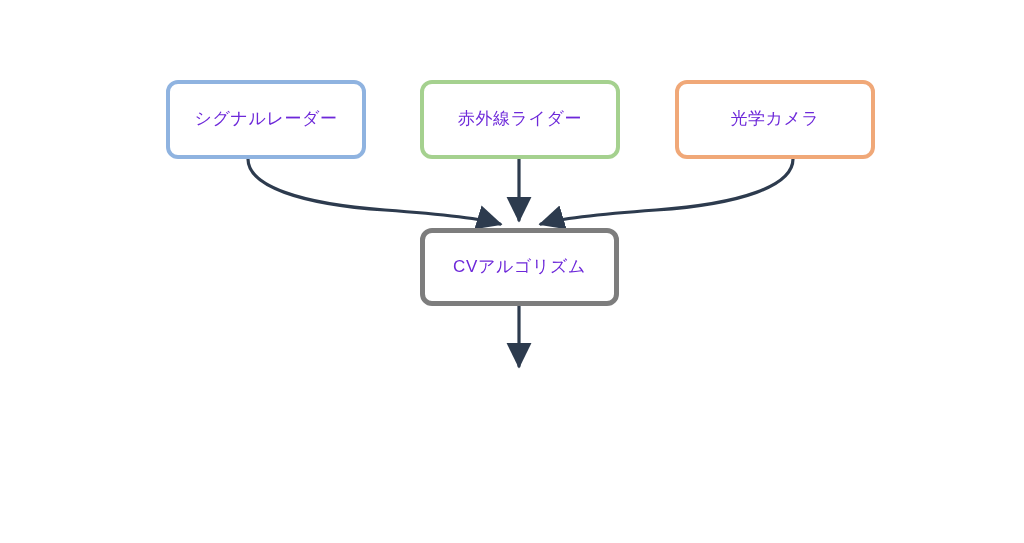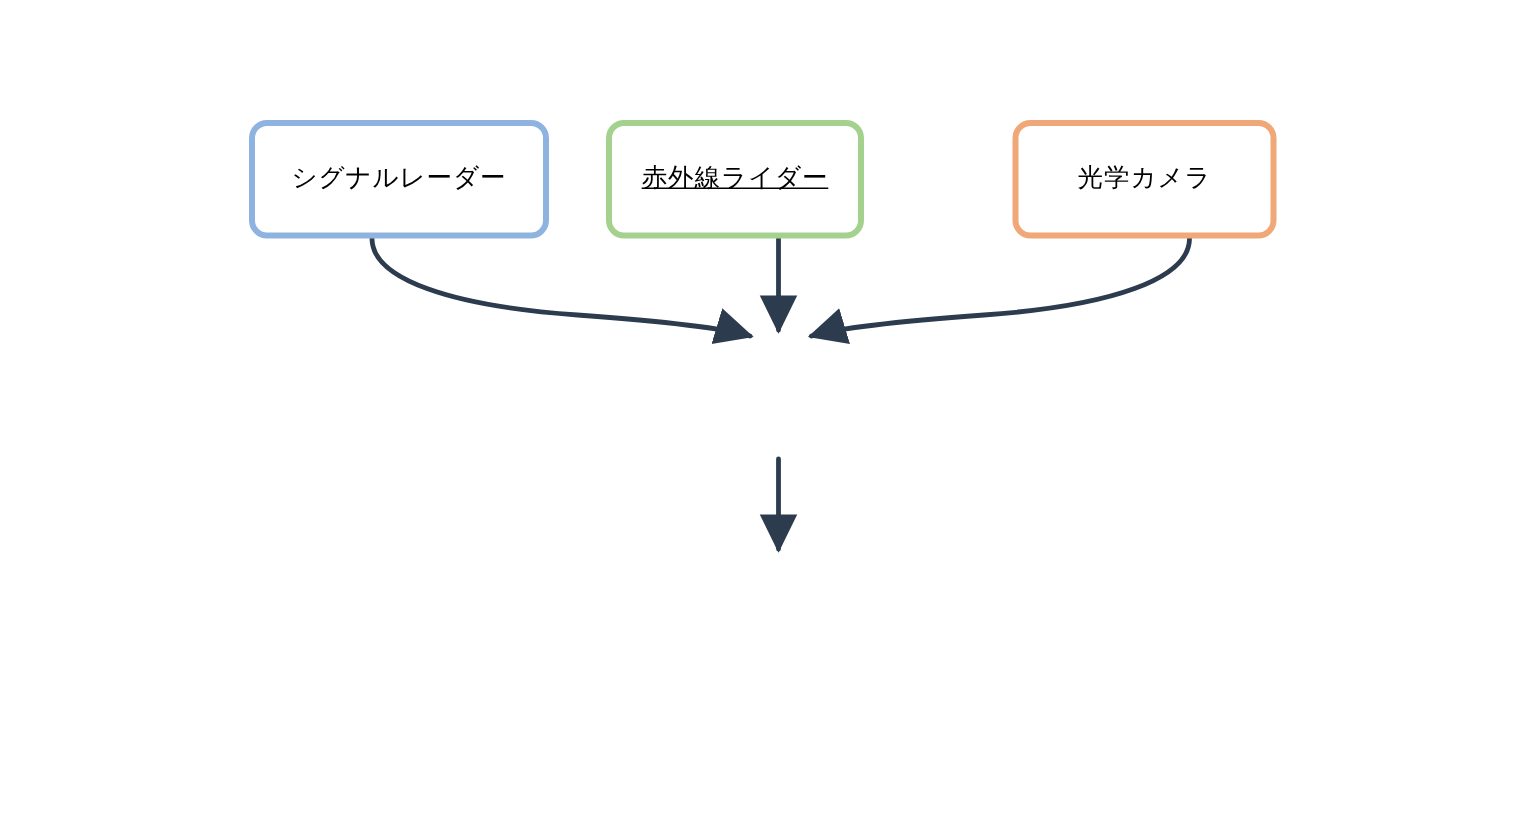--- a/index.html
+++ b/index.html
@@ -34,36 +34,36 @@
     background: #ffffff;
     display: flex;
     align-items: center;
     justify-content: center;
     border-style: solid;
     border-radius: 12px;
   }
   .node-label {
     font-size: 17px;
     line-height: 1.2;
-    color: #000000;
+    color: #6d28d9;
     letter-spacing: 0.6px;
     white-space: nowrap;
     font-family: "Liberation Sans", "DejaVu Sans", sans-serif;
   }
   
   #node-signal-radar {
     left: 166px; top: 80px; width: 200px; height: 79px;
     border-width: 4px; border-color: #8fb3e0;
   }
   #node-infrared-lidar {
-    left: 404px; top: 80px; width: 172px; height: 79px;
-    border-width: 4px; border-color: #a5d18f; text-decoration: underline;
+    left: 420px; top: 80px; width: 200px; height: 79px;
+    border-width: 4px; border-color: #a5d18f;
   }
   #node-optical-camera {
-    left: 675px; top: 80px; width: 176px; height: 79px;
+    left: 675px; top: 80px; width: 200px; height: 79px;
     border-width: 4px; border-color: #f0a878;
   }
   #node-cv-algorithm {
     left: 420px; top: 228px; width: 199px; height: 78px;
     border-width: 5px; border-color: #7d7d7d;
   }
   #node-drive-command {
     left: 420px; top: 373px; width: 199px; height: 81px;
     border-width: 6px; border-color: #1c1c1c;
     border-radius: 14px;
@@ -95,15 +95,18 @@
   </div>
 
   <div class="node" id="node-infrared-lidar">
     <span class="node-label">赤外線ライダー</span>
   </div>
 
   <div class="node" id="node-optical-camera">
     <span class="node-label">光学カメラ</span>
   </div>
 
+  <div class="node" id="node-cv-algorithm">
+    <span class="node-label">CVアルゴリズム</span>
+  </div>
 
 
 </div>
 
 </body></html>

